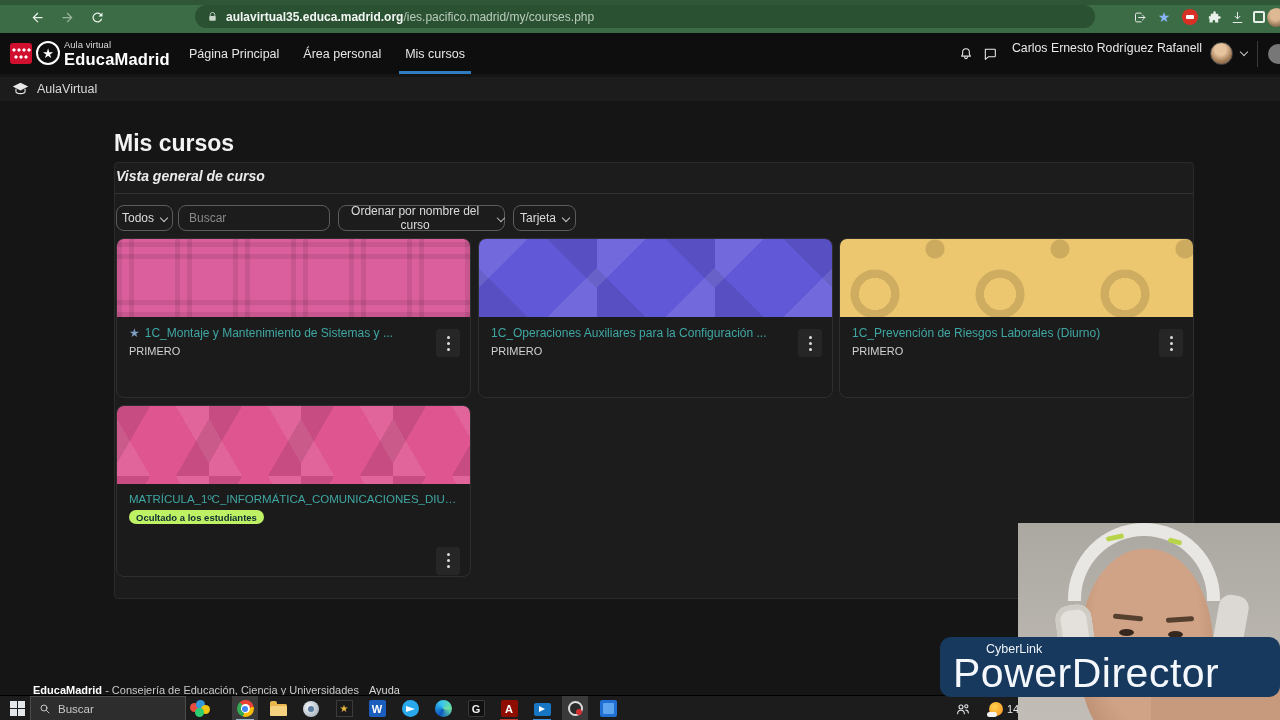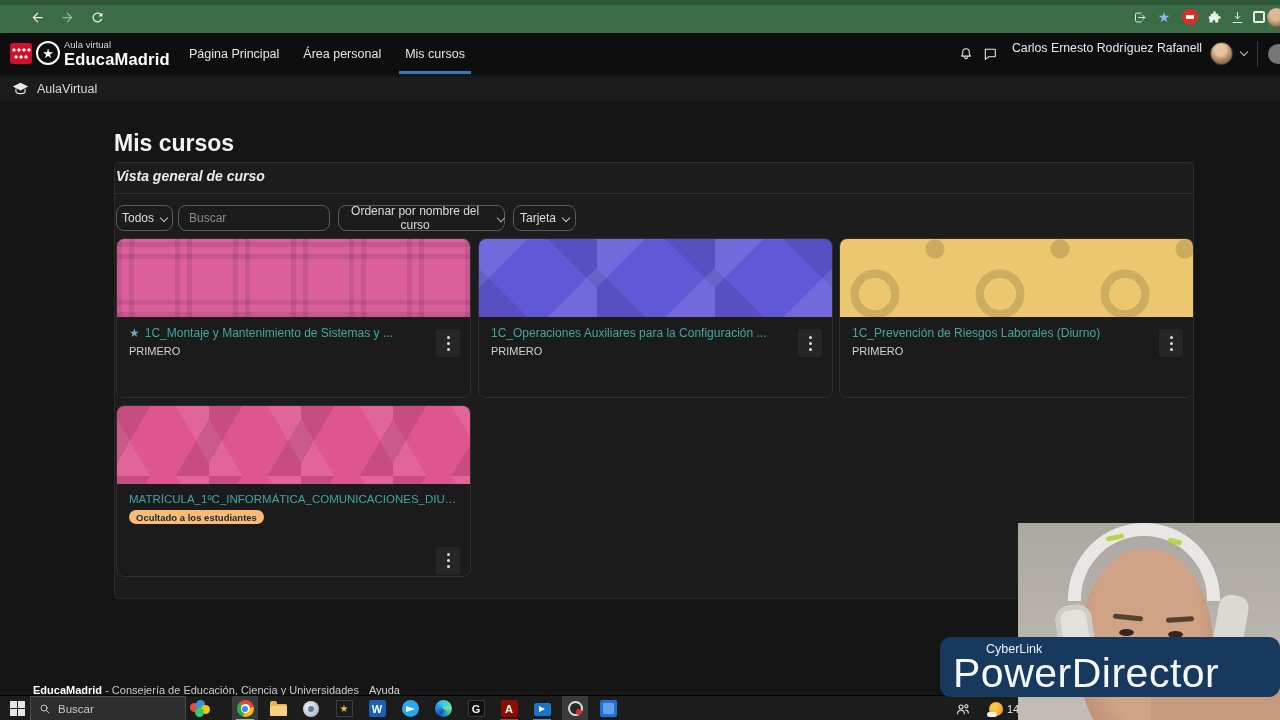--- a/index.html
+++ b/index.html
@@ -166,20 +166,28 @@
     <div class="bnav" style="left:58px;opacity:.55">
       <svg width="15" height="15" viewBox="0 0 24 24" style="transform:scaleX(-1)">
           <path d="M20 11H7.8l5.6-5.6L12 4l-8 8 8 8 1.4-1.4L7.8 13H20z" fill="#e8f0e9"></path>
         </svg>
     </div>
     <div class="bnav" style="left:88px">
       <svg width="15" height="15" viewBox="0 0 24 24">
           <path d="M17.65 6.35A8 8 0 1 0 19.73 14h-2.08a6 6 0 1 1-1.42-6.23L13.5 10.5H20V4z" fill="#e8f0e9"></path>
         </svg>
     </div>
+    <div class="url-pill">
+      <svg width="11" height="12" viewBox="0 0 24 24">
+          <path class="st" d="M7 10V7a5 5 0 0 1 10 0v3"></path>
+          <rect x="5" y="10" width="14" height="10" rx="2" fill="#c9d8cb"></rect>
+        </svg>
+      <span class="domain">aulavirtual35.educa.madrid.org</span>
+        <span class="path">/ies.pacifico.madrid/my/courses.php</span>
+    </div>
     <div class="bright" style="left:1130px">
       <svg width="15" height="15" viewBox="0 0 24 24">
           <path class="st" d="M9 12h10M15 8l4 4-4 4M13 5H6a2 2 0 0 0-2 2v10a2 2 0 0 0 2 2h7"></path>
         </svg>
     </div>
     <div class="bright" style="left:1154px">
         <span class="star-glyph">★</span>
       </div>
     <div class="bright" style="left:1180px">
         <span class="ext-red"></span>
@@ -300,21 +308,21 @@
         <div class="card-menu">
             <span class="vdots"></span>
           </div>
       </div>
     </div>
 
     <div class="card" style="left:1px;top:242px;height:172px">
       <div class="card-img pat-hexes" style="background-color: rgb(222, 85, 144);"></div>
       <div class="card-body">
         <div class="card-title" style="font-size:11.5px"><span>MATRÍCULA_1ºC_INFORMÁTICA_COMUNICACIONES_DIURNO</span></div>
-        <div class="card-badge" style="background-color: #fdba74;">Ocultado a los estudiantes</div>
+        <div class="card-badge" style="background-color: #bef264;">Ocultado a los estudiantes</div>
         <div class="card-menu" style="bottom:-40px">
             <span class="vdots"></span>
           </div>
       </div>
     </div>
   </div>
 
   <div class="footer-line">
     <span class="fbrand">EducaMadrid</span>
     <span>- Consejería de Educación, Ciencia y Universidades</span>

